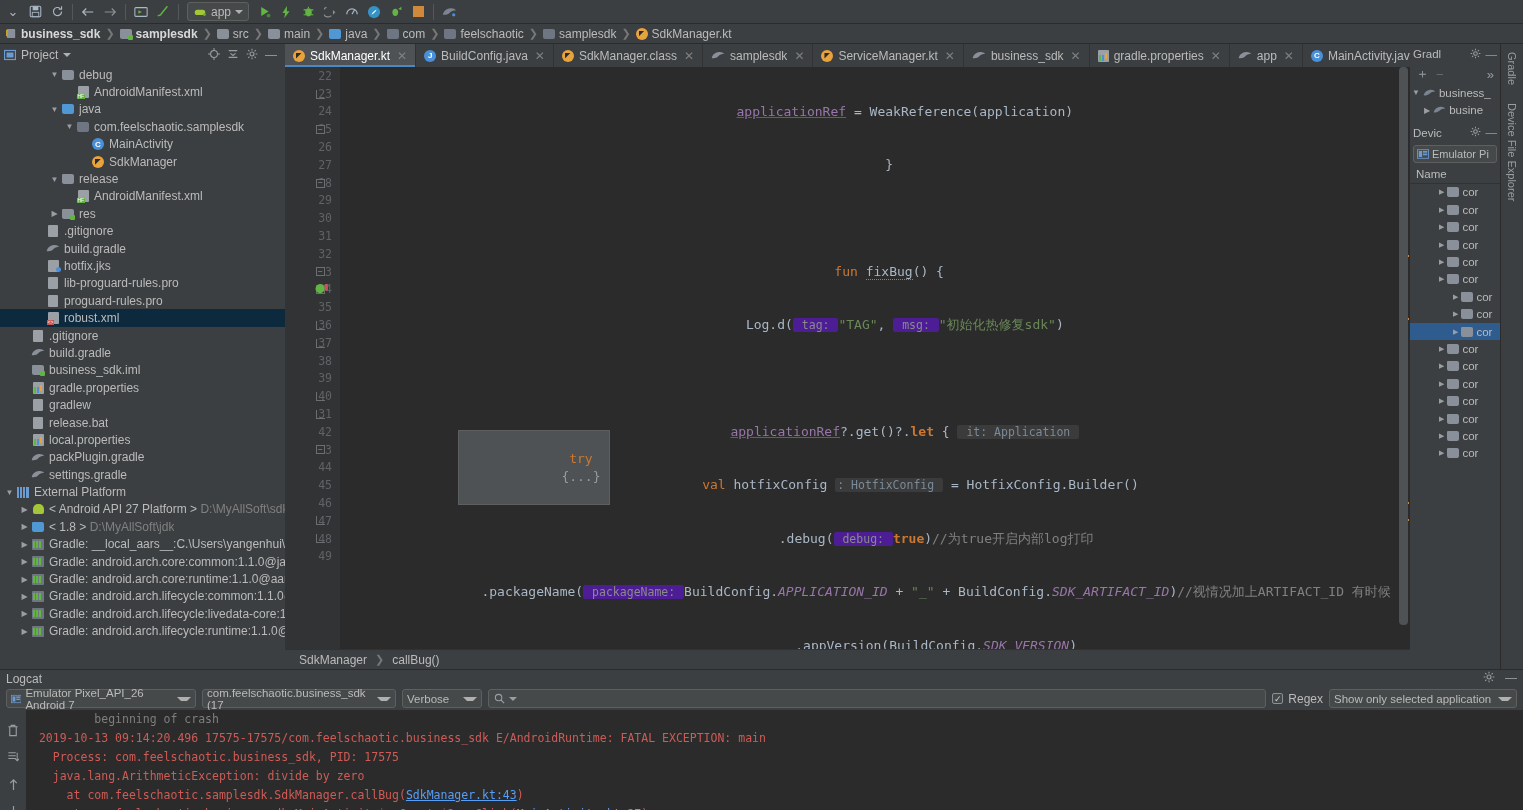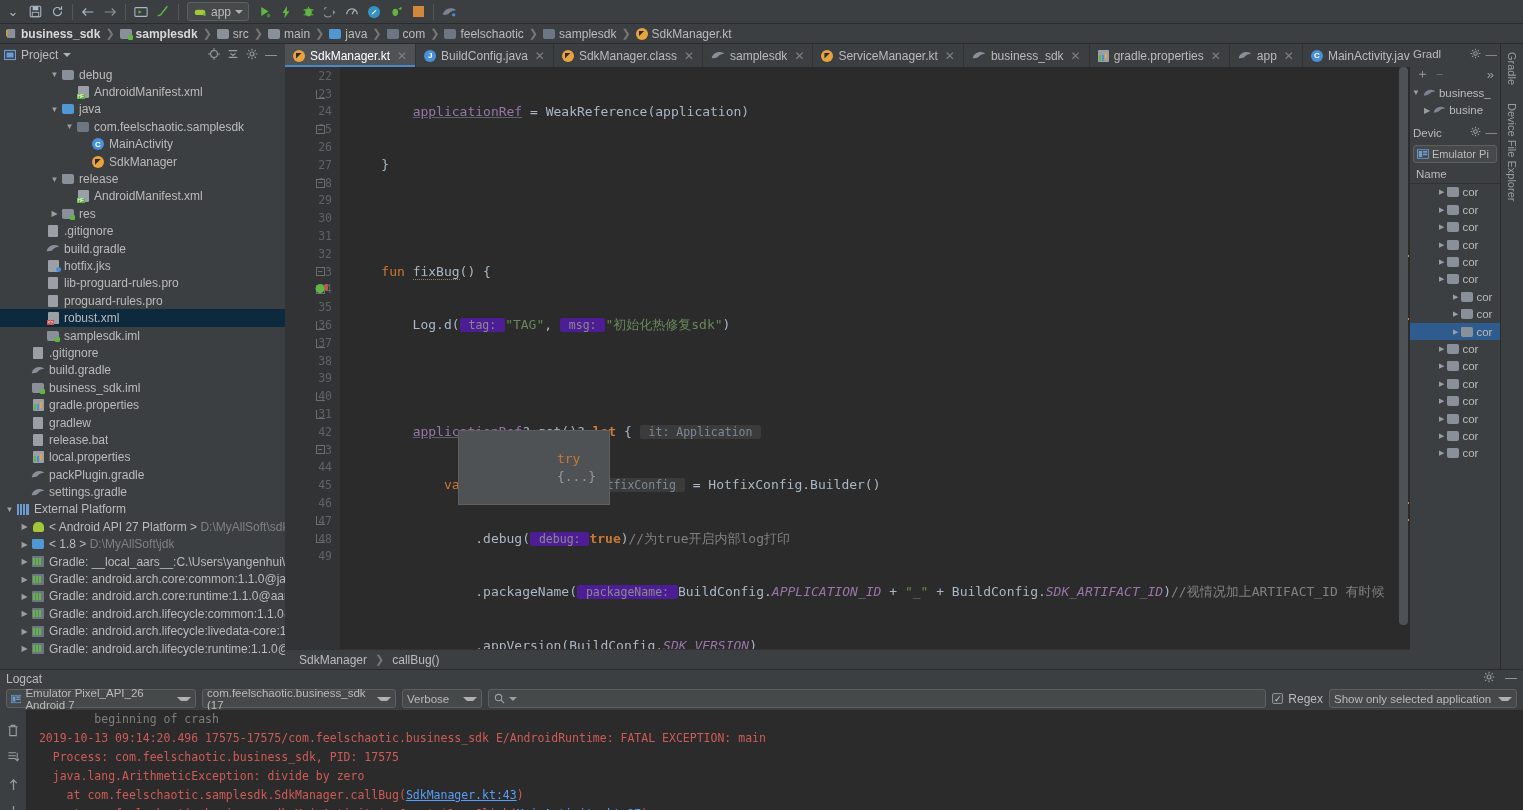--- a/index.html
+++ b/index.html
@@ -89,21 +89,21 @@
   .gutter { width: 55px; flex: 0 0 55px; background: #313335; position: relative;
     font-family: "DejaVu Sans Mono", monospace; font-size: 11.5px; color: #606366; }
   .gline { height: 17.8px; display: flex; align-items: center; justify-content: flex-end; padding-right: 8px; }
   .fold-col { position: absolute; right: 10px; top: 0; width: 14px; }
   .fold { position: absolute; width: 9px; height: 9px; left: 0; }
   .fold .fbox { width: 9px; height: 9px; border: 1px solid #6b6f71; color:#888; font-size: 8px;
     display:flex; align-items:center; justify-content:center; line-height:1; background:#313335;}
   .fold .fline { width: 9px; height: 9px; border-left: 1px solid #6b6f71; border-bottom: 1px solid #6b6f71; }
   .code { flex: 1 1 auto; position: relative; overflow: hidden; background: #2b2b2b;
     font-family: "DejaVu Sans Mono", monospace; font-size: 13px; line-height: 17.8px;
-    color: #a9b7c6; padding-left: 10px; white-space: pre; }
+    color: #a9b7c6; padding-left: 10px; white-space: pre; text-align: center; }
   .cline { height: 17.8px; white-space: pre; }
   .kw { color: #cc7832; }
   .kw-b { color: #cc7832; font-weight: bold; }
   .str { color: #6a8759; }
   .fld { color: #9876aa; }
   .fld-i { color: #9876aa; font-style: italic; }
   .com { color: #808080; }
   .hint { background: #4c1d95; color: #8a8a8a; font-size: 11.5px; padding: 0 2px; border-radius: 2px; }
   .hint2 { background: #3b3b3b; color: #7a8a99; font-size: 11.5px; padding: 0 2px; border-radius: 2px; }
   .uline { text-decoration: underline; text-decoration-color: #5c6366; }
@@ -467,28 +467,20 @@
             </span>
             <span class="tlabel">proguard-rules.pro</span>
           </div>
           <div class="trow sel">
             <span style="width:34px;flex:0 0 34px"></span>
             <span class="tw"></span>
             <span class="ticon">
               <span class="ic-xml cd"></span>
             </span>
             <span class="tlabel">robust.xml</span>
-          </div>
-          <div class="trow">
-            <span style="width:34px;flex:0 0 34px"></span>
-            <span class="tw"></span>
-            <span class="ticon">
-              <span class="ic-folder green"></span>
-            </span>
-            <span class="tlabel">samplesdk.iml</span>
           </div>
           <div class="trow">
             <span style="width:19px;flex:0 0 19px"></span>
             <span class="tw"></span>
             <span class="ticon">
               <span class="ic-file"></span>
             </span>
             <span class="tlabel">.gitignore</span>
           </div>
           <div class="trow">

